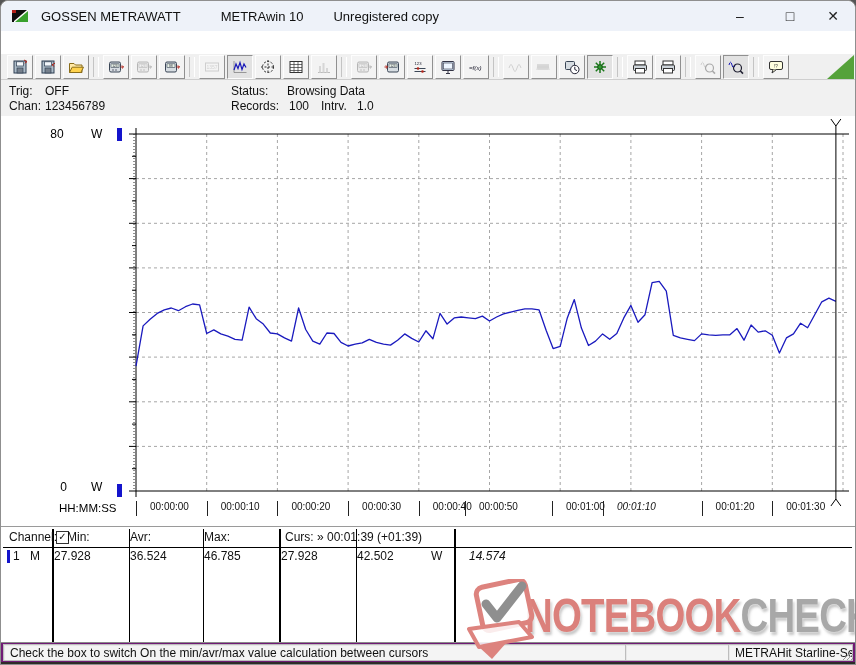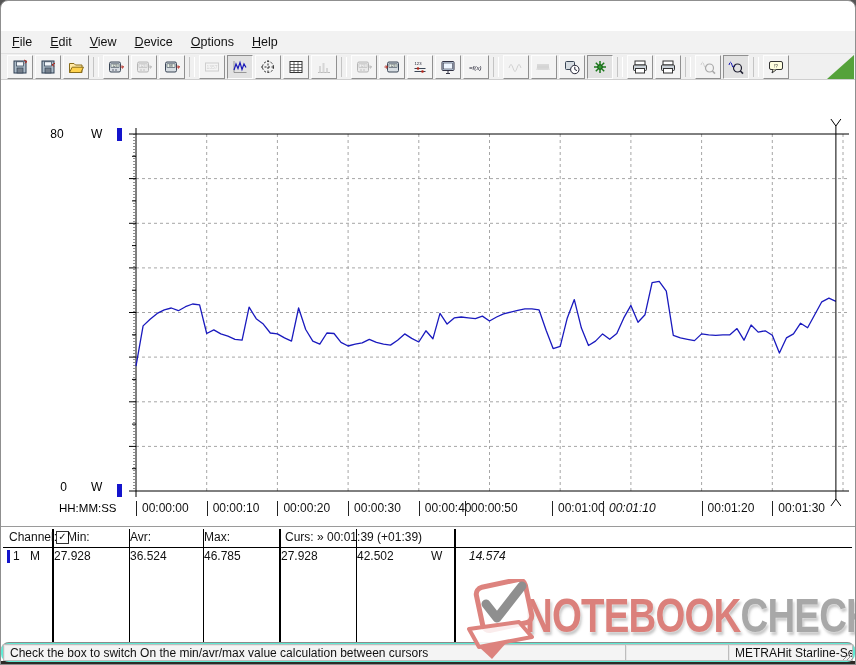--- a/index.html
+++ b/index.html
@@ -27,64 +27,70 @@
   .tb-tri{position:absolute;right:1px;top:54px;width:0;height:0;
     border-bottom:24px solid #55a23a;border-left:27px solid transparent;}
   
   .infopanel{position:absolute;top:79px;left:0;right:0;height:36px;background:#f1f1f1;
     border-bottom:1px solid #c9c9c9;font-size:12px;}
   .infopanel span{position:absolute;white-space:nowrap;}
   
   .chartarea{position:absolute;top:115px;left:0;right:0;height:410px;background:#fff;}
   .lbl{position:absolute;font-size:12px;color:#000;white-space:nowrap;}
   #xticks{position:absolute;top:500px;left:0;right:0;height:16px;}
-  .xtick{position:absolute;top:0;border-left:1px solid #222;padding-left:5px;height:15px;
-    font-size:12px;white-space:nowrap;}
+  .xtick{position:absolute;top:0;border-left:1px solid #222;padding-left:13px;height:15px;
+    font-size:10px;white-space:nowrap;}
   .grid{stroke:#a6a6a6;stroke-width:1;stroke-dasharray:3 3;}
   .ax{stroke:#000;stroke-width:1;}
   
   .channelpanel{position:absolute;top:525px;left:0;right:0;height:115px;background:#fff;
     border-top:1px solid #9a9a9a;box-shadow:inset 0 1px 0 #fff;font-size:12px;}
   .vline{position:absolute;top:2px;height:113px;background:#000;}
   .hline{position:absolute;left:2px;right:3px;top:20px;height:1px;background:#000;}
   .cell{position:absolute;white-space:nowrap;}
   .ctr{}
   .cb{position:absolute;width:11px;height:11px;border:1px solid #333;background:#fff;
     font-size:10px;line-height:10px;text-align:center;}
   .cb.checked::after{content:"✓";}
   .chmark{position:absolute;width:3px;height:13px;background:#1414cc;}
   
   .wm-text{position:absolute;top:587px;left:524px;font-size:48px;font-weight:bold;letter-spacing:-1px;
     transform:scaleX(.8);transform-origin:left top;white-space:nowrap;z-index:6;
     text-shadow:0 0 2px #fff,2px 3px 3px rgba(110,110,110,.4);}
   .wm-1{color:#db807b;} .wm-2{color:#a8a8a8;}
   .wm-laptop{position:absolute;left:458px;top:578px;z-index:7;}
   
-  .statusbar{position:absolute;top:641px;left:0;right:0;height:19px;background:#5eead4;
-    border-top:1px solid #8a8a8a;font-size:12px;z-index:4;border-radius:8px;}
+  .statusbar{position:absolute;top:641px;left:0;right:0;height:19px;background:#701a75;
+    border-top:1px solid #8a8a8a;font-size:12px;z-index:4;}
   .sb{position:absolute;top:1px;bottom:1px;border:1px solid #bdbdbd;background:#f4f4f4;
     box-shadow:inset 1px 1px 0 rgba(0,0,0,.05);display:flex;align-items:center;
     padding:0 6px;white-space:nowrap;overflow:hidden;}
   .grip{position:absolute;right:1px;bottom:1px;}
   .desktop{position:absolute;top:660px;left:0;right:0;height:5px;background:#2e2a27;}
 </style>
 </head>
 <body>
 
 <div class="window">
 
-
-  <div class="menubar" id="menubar">
-      <span class="menu-item"><u>F</u>ile</span>
-      <span class="menu-item"><u>E</u>dit</span>
-      <span class="menu-item"><u>V</u>iew</span>
-      <span class="menu-item"><u>D</u>evice</span>
-      <span class="menu-item"><u>O</u>ptions</span>
-      <span class="menu-item"><u>H</u>elp</span>
-    </div>
+  <div class="titlebar">
+    <svg width="18" height="18" viewBox="0 0 18 18" style="margin:0 12px 0 10px;">
+      <rect x="1" y="3" width="16" height="12" fill="#0d0d0d"></rect>
+      <polygon points="17,3 17,15 3,15" fill="#39a12e"></polygon>
+      <polygon points="16,3 17,3 17,4 4,15 3,15 3,14" fill="#fff"></polygon>
+      <rect x="1" y="3" width="4" height="3" fill="#b22018"></rect>
+    </svg>
+    <span class="t">GOSSEN METRAWATT</span>
+    <span class="t" style="margin-left:40px;">METRAwin 10</span>
+    <span class="t" style="margin-left:30px;">Unregistered copy</span>
+    <div class="winbtn" style="left:716px;">–</div>
+    <div class="winbtn" style="left:766px;">□</div>
+    <div class="winbtn" style="left:809px;">✕</div>
+  </div>
+
 
   <div class="toolbar" id="toolbar">
       <div class="tbtn">
         <svg width="16" height="16" viewBox="0 0 16 16">
           <rect x="2" y="2" width="12" height="12" fill="#aebdc9" stroke="#2e3e52"></rect>
           <rect x="4.5" y="2.8" width="7" height="4.2" fill="#f2f6fa" stroke="#2e3e52" stroke-width=".7"></rect>
           <rect x="5" y="9" width="6" height="5" fill="#76808c" stroke="#2e3e52" stroke-width=".7"></rect>
           <path d="M12 1 l3 1.6 -2.2 1.6" fill="none" stroke="#b22318"></path>
         </svg>
       </div>
@@ -261,20 +267,32 @@
       <div class="tbtn">
         <svg width="16" height="16" viewBox="0 0 16 16">
           <rect x="1.5" y="2.5" width="13" height="8" rx="1.5" fill="#ffffe0" stroke="#333"></rect>
           <path d="M5 10.5 L4 14 L8.5 10.5" fill="#ffffe0" stroke="#333"></path>
           <text x="8" y="8.7" font-size="4.6" text-anchor="middle" fill="#333">!?</text>
         </svg>
       </div>
     </div>
   <div class="tb-tri"></div>
 
+  <div class="infopanel">
+    <span style="left:8px;top:4px;">Trig:</span>
+    <span style="left:44px;top:4px;">OFF</span>
+    <span style="left:8px;top:19px;">Chan:</span>
+    <span style="left:44px;top:19px;">123456789</span>
+    <span style="left:230px;top:4px;">Status:</span>
+    <span style="left:286px;top:4px;">Browsing Data</span>
+    <span style="left:230px;top:19px;">Records:</span>
+    <span style="left:288px;top:19px;">100</span>
+    <span style="left:320px;top:19px;">Intrv.</span>
+    <span style="left:356px;top:19px;">1.0</span>
+  </div>
 
   <div class="chartarea">
     <svg id="chart" width="856" height="410">
         <line class="grid" x1="135" y1="62.6" x2="848" y2="62.6"></line>
         <line class="grid" x1="135" y1="107.3" x2="848" y2="107.3"></line>
         <line class="grid" x1="135" y1="151.9" x2="848" y2="151.9"></line>
         <line class="grid" x1="135" y1="196.5" x2="848" y2="196.5"></line>
         <line class="grid" x1="135" y1="241.1" x2="848" y2="241.1"></line>
         <line class="grid" x1="135" y1="285.8" x2="848" y2="285.8"></line>
         <line class="grid" x1="135" y1="330.4" x2="848" y2="330.4"></line>

